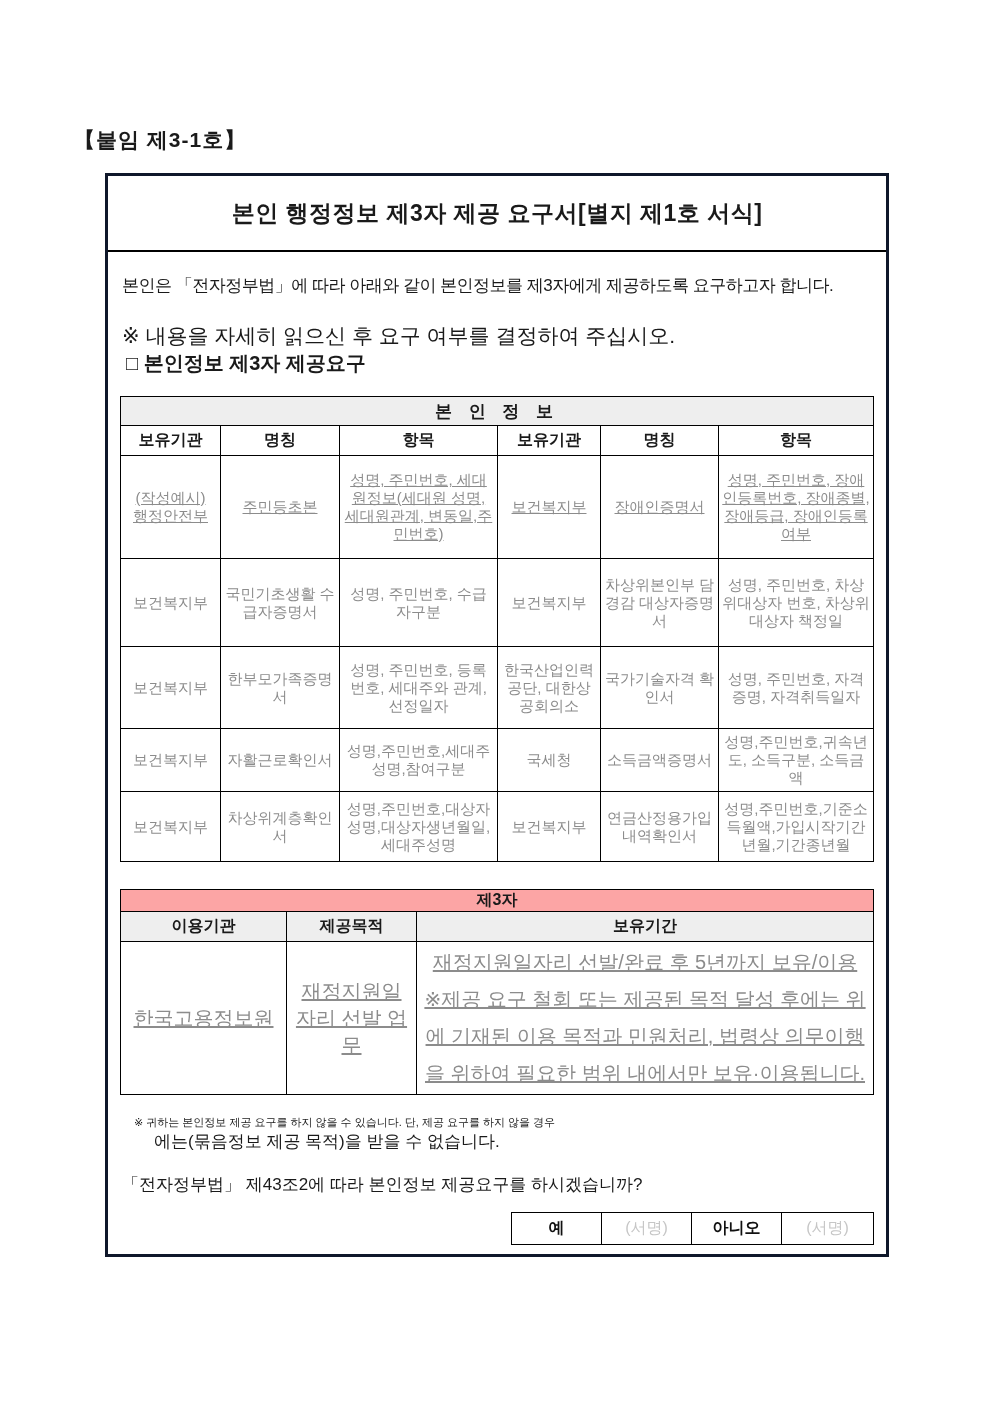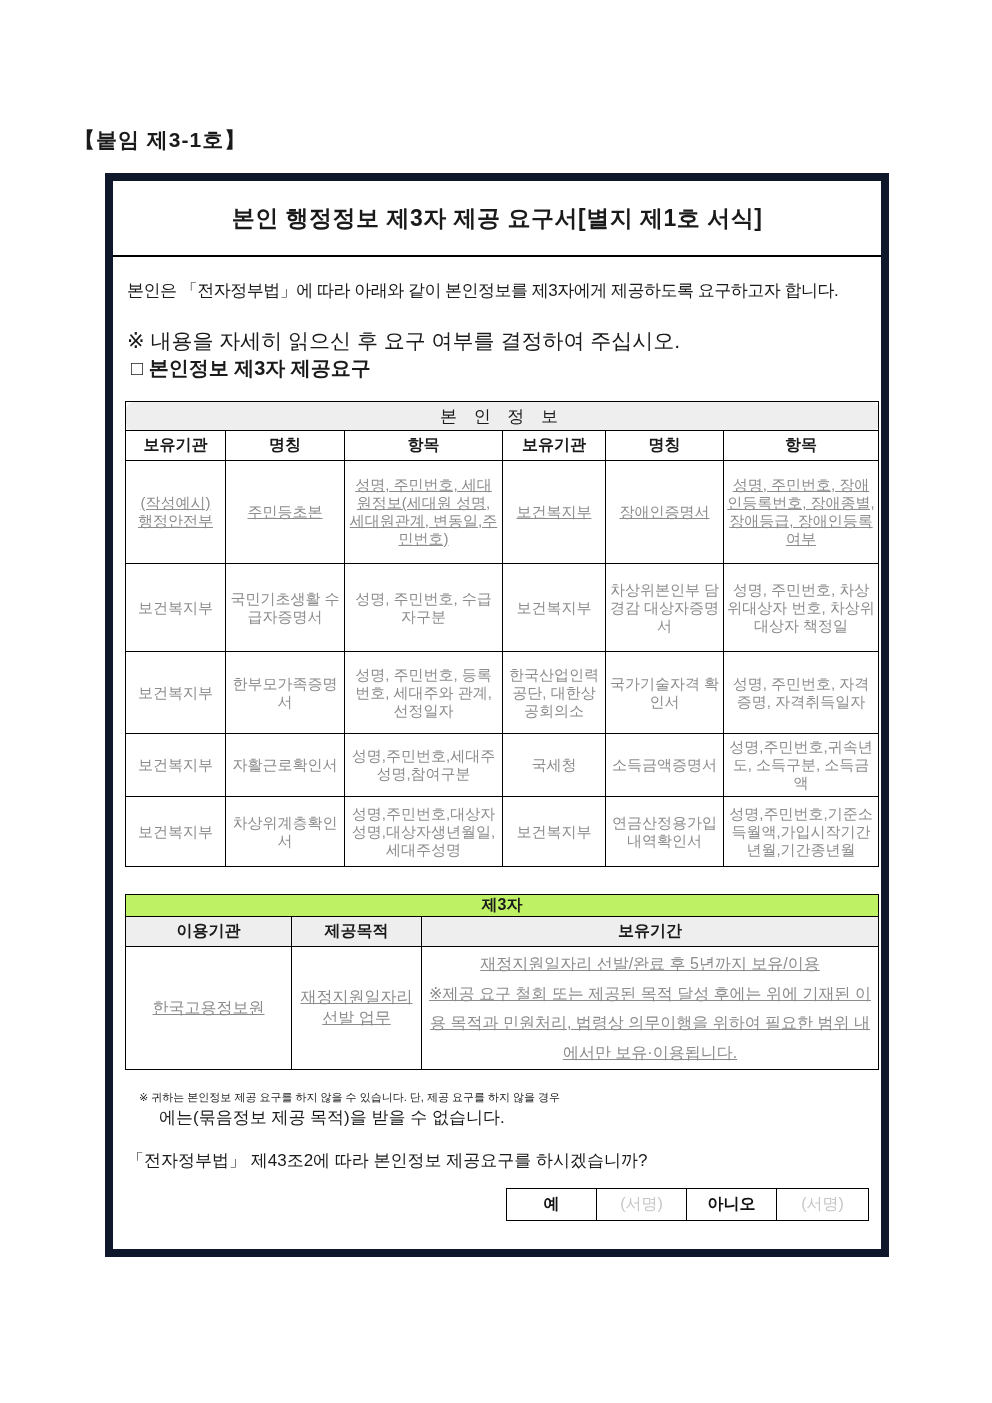--- a/index.html
+++ b/index.html
@@ -10,58 +10,58 @@
     color:#1a1a1a;
     position:relative;
   }
   .attachment-label {
     position:absolute; left:74px; top:126px;
     font-size:21px; font-weight:bold; letter-spacing:1px;
   }
   .form-box {
     position:absolute; left:105px; top:173px;
     width:784px; height:1084px;
-    border:8px solid #0f172a;
+    border:3px solid #0f172a;
     background:#fff;
   }
   .title-section {
     height:76px;
     border-bottom:2px solid #000;
     display:flex; align-items:center; justify-content:center;
   }
   .form-title { font-size:23px; font-weight:bold; letter-spacing:0.5px; }
   .body-section { padding:0 12px; }
   .intro-1 { margin-top:22px; padding-left:2px; font-size:17px; letter-spacing:-0.5px; }
   .intro-2 { margin-top:25px; padding-left:2px; font-size:21px; }
   .section-heading { padding-left:6px; font-size:20px; font-weight:bold; }
 
   table { border-collapse:collapse; table-layout:fixed; margin:0 auto; }
   td, th { border:1px solid #000; vertical-align:middle; text-align:center; overflow:hidden; }
 
   .tbl-personal { width:753px; margin-top:19px; }
   .tbl-personal .tbl-title td {
     height:29px; background:#eeeeee;
-    font-weight:normal; font-size:17px; letter-spacing:6px;border-radius:8px;
+    font-weight:bold; font-size:17px; letter-spacing:6px;
   }
   .tbl-personal .tbl-head td { height:30px; font-weight:bold; font-size:16px; background:#fff; }
   .tbl-personal .data td {
     color:#8c8c8c; font-size:15px; line-height:1.2;
     white-space:pre-line; word-break:break-all; padding:2px 3px;
   }
   .tbl-personal .row-1 td { height:103px;text-decoration:underline; }
   .tbl-personal .row-2 td { height:88px; }
   .tbl-personal .row-3 td { height:82px; }
   .tbl-personal .row-4 td { height:63px; }
   .tbl-personal .row-5 td { height:70px; }
 
   .tbl-third { width:753px; margin-top:27px; }
-  .tbl-third .tbl-title td { height:14px; background:#bef264; font-weight:bold; font-size:16px; }
+  .tbl-third .tbl-title td { height:14px; background:#fca5a5; font-weight:bold; font-size:16px; }
   .tbl-third .tbl-head td { height:30px; background:#eeeeee; font-weight:bold; font-size:16px; }
   .tbl-third .data td {
-    height:86px; color:#8c8c8c; font-size:16px;
+    height:86px; color:#8c8c8c; font-size:20px;
     word-break:break-all; padding:2px 6px;
   }
   .tbl-third .data .u { text-decoration:underline; }
   .retention p { text-decoration:underline; line-height:1.85; text-align:center; }
 
   .notice-1 { margin-top:20px; padding-left:14px; font-size:11px; line-height:1.4; }
   .notice-2 { padding-left:34px; font-size:17px; }
   .question  { margin-top:20px; padding-left:2px; font-size:17px; }
 
   .btn-table { width:362px; margin:16px 0 0 auto; }

